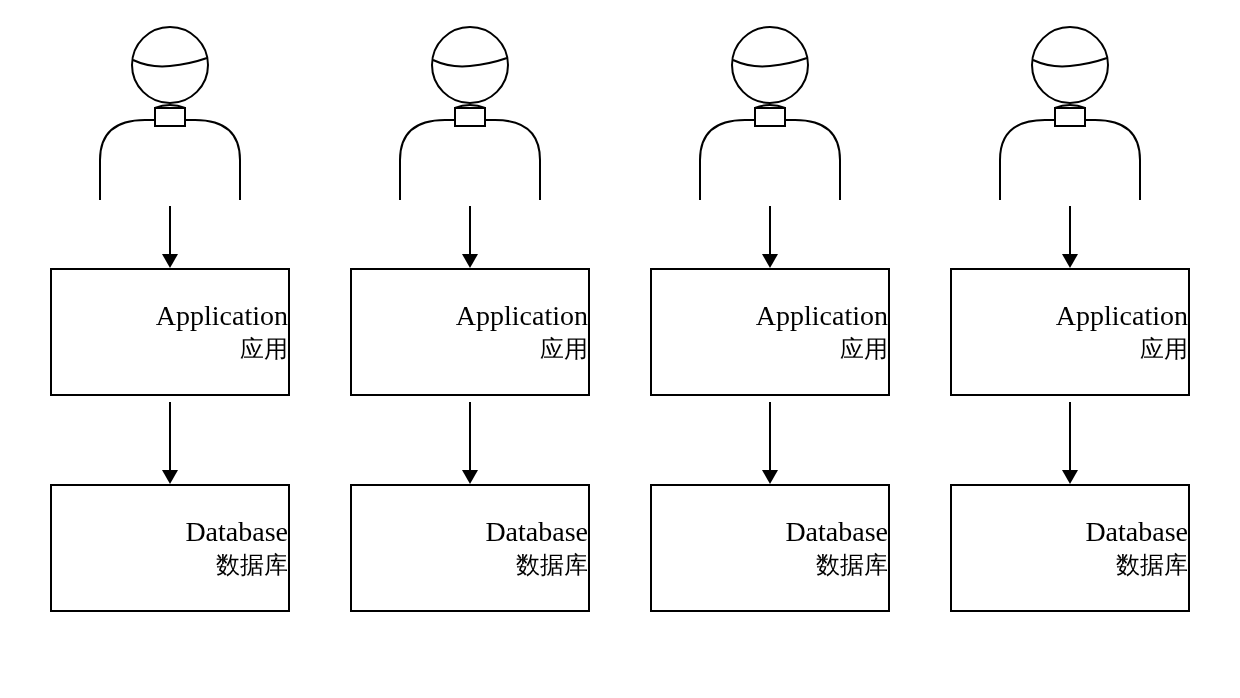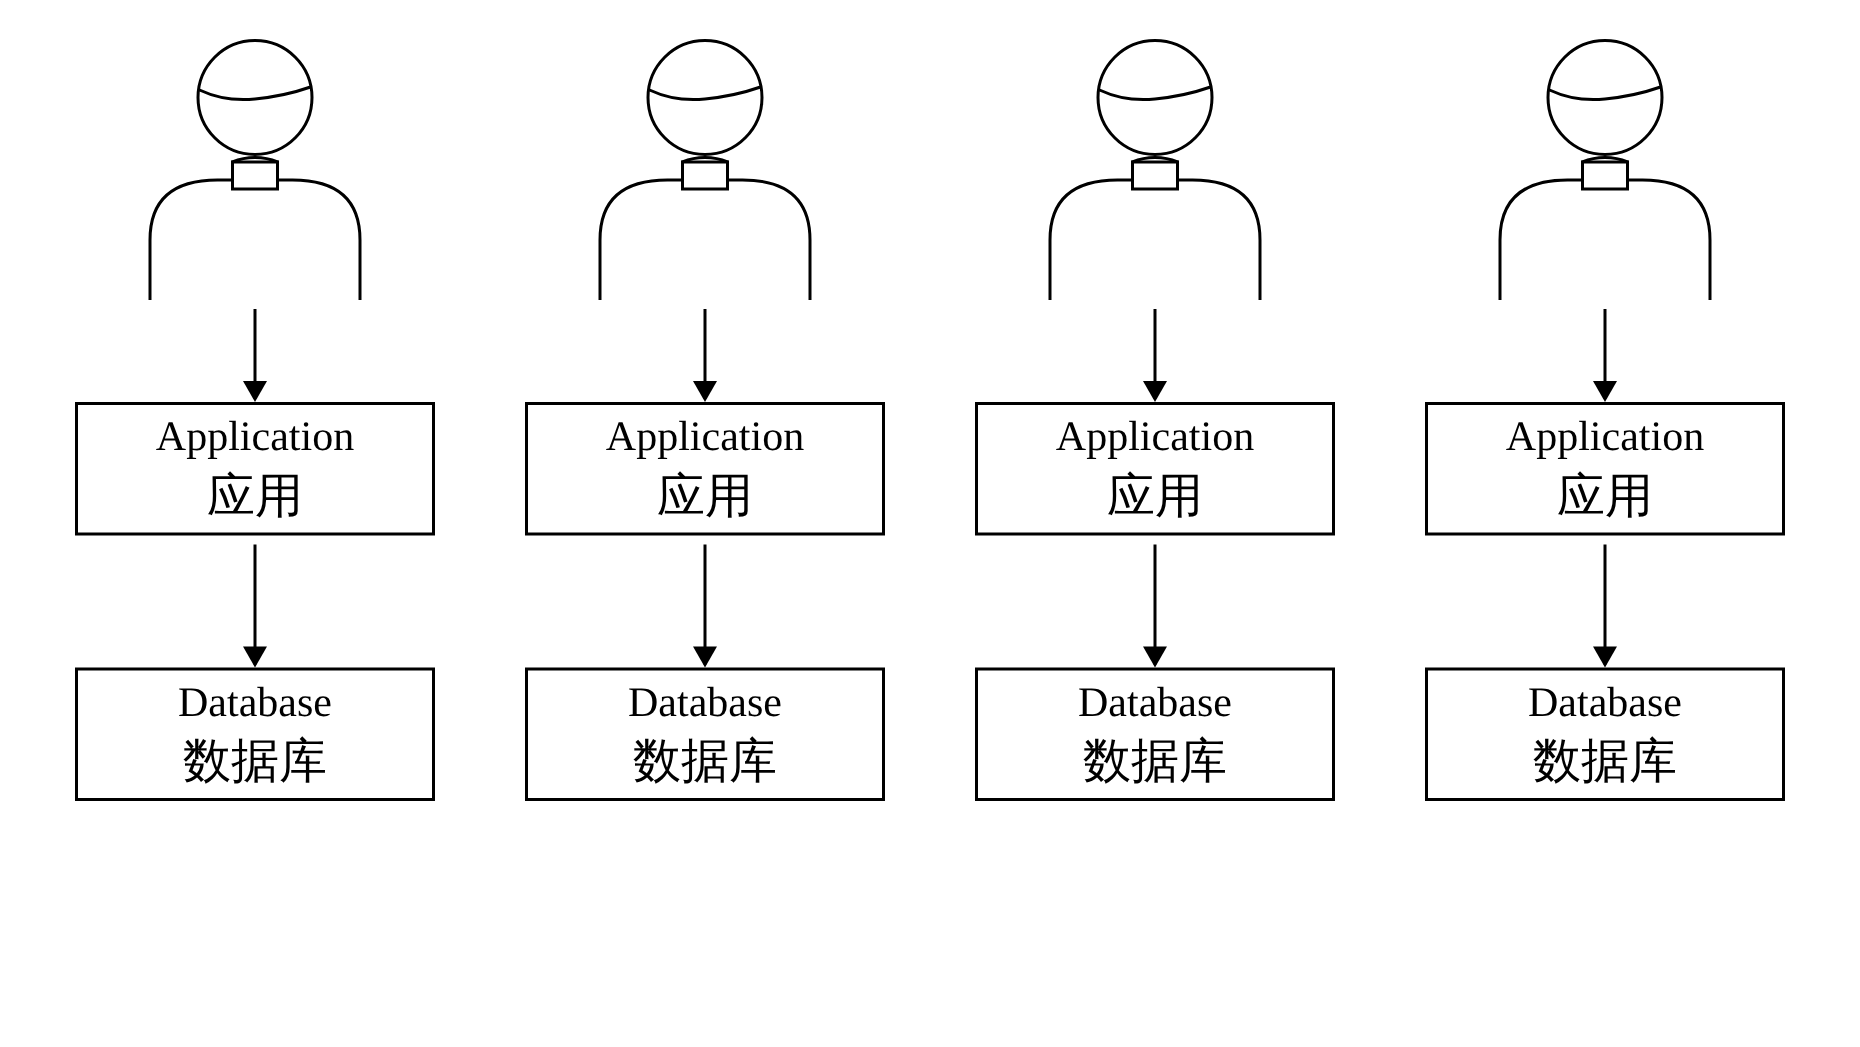--- a/index.html
+++ b/index.html
@@ -22,35 +22,35 @@
     align-items: center;
     flex: 1;
   }
   .user-icon {
     width: 170px;
     height: 180px;
   }
   .box {
     border: 2px solid #000;
     width: 240px;
-    height: 89px;
+    height: 128px;
     display: flex;
     flex-direction: column;
-    align-items: center;
+    align-items: flex-end;
     justify-content: center;
     background: #fff;
   }
   .box-label-en {
     font-size: 28px;
     line-height: 1.3;
   }
   .box-label-cn {
-    font-size: 32px;
+    font-size: 24px;
     line-height: 1.3;
-    font-family: Liberation Serif, serif;
+    font-family: Liberation Mono, monospace;
   }
   .arrow {
     width: 2px;
     height: 60px;
     position: relative;
     margin: 6px 0 2px 0;
   }
   .arrow-line {
     position: absolute;
     left: 50%;

